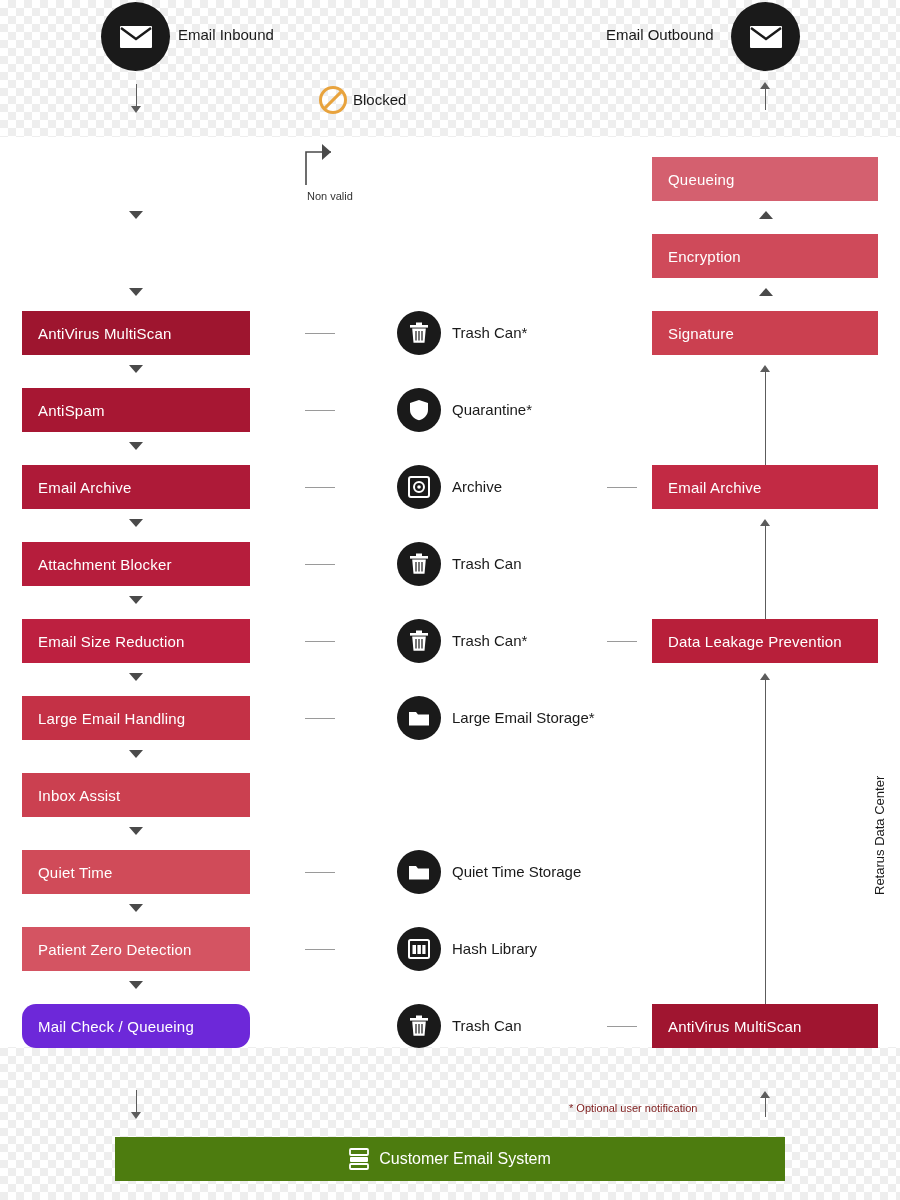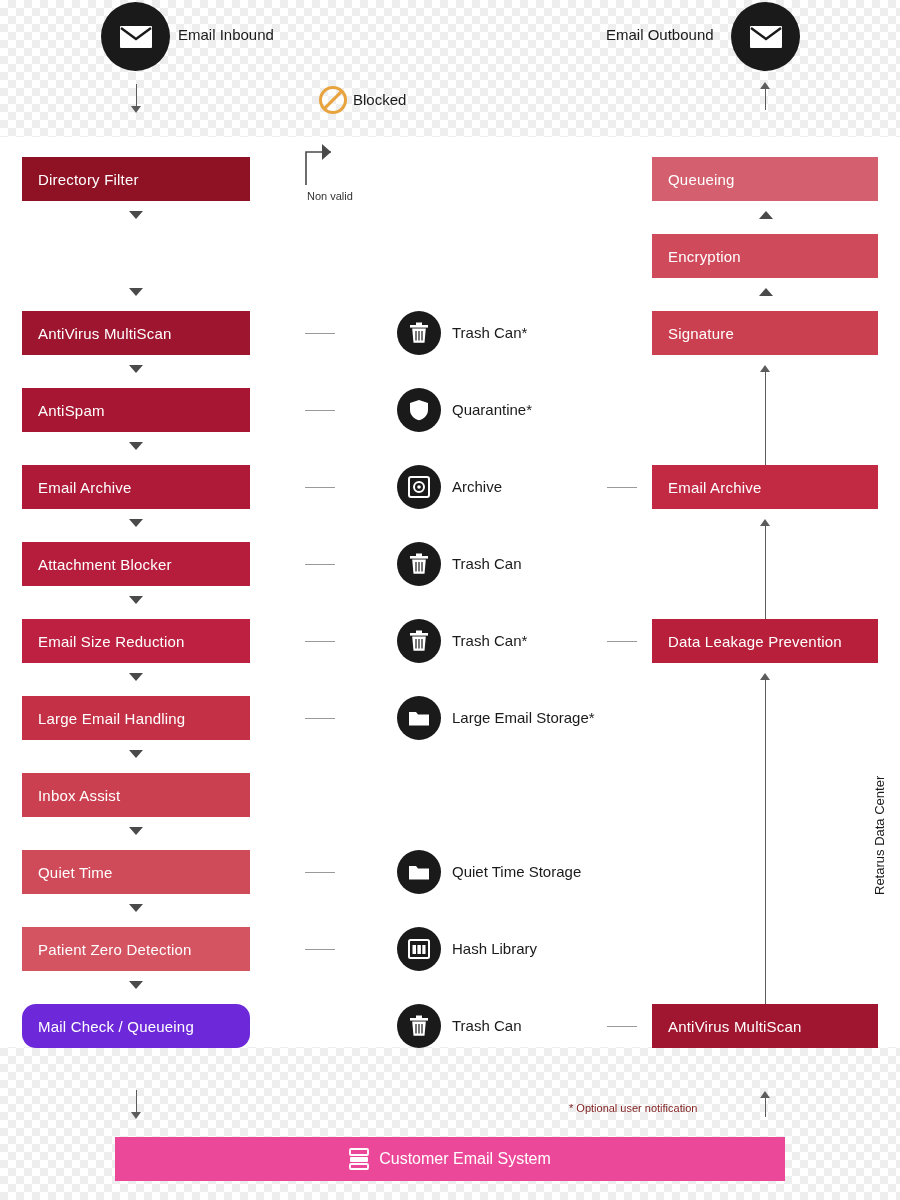--- a/index.html
+++ b/index.html
@@ -114,21 +114,21 @@
     border-left: 5px solid transparent;
     border-right: 5px solid transparent;
     border-top: 7px solid #5c5c5c;
   }
   .footerbar {
     position: absolute;
     left: 115px;
     top: 1137px;
     width: 670px;
     height: 44px;
-    background: #ec4899;
+    background: #4d7c0f;
     color: #ffffff;
     display: flex;
     align-items: center;
     justify-content: center;
     font-size: 16px;
   }
   .rotated {
     position: absolute;
     transform: rotate(-90deg);
     transform-origin: left top;
@@ -179,23 +179,20 @@
     </svg>
   </div>
   <div class="label" style="left:353px; top:91px;">Blocked</div>
 
   <svg style="position:absolute; left:300px; top:140px;" width="50" height="46">
     <polyline points="6,45 6,12 31,12" fill="none" stroke="#4a4a4a" stroke-width="1.6"></polyline>
     <polygon points="25,4 34,12 25,20" fill="#4a4a4a" transform="translate(-3,0)"></polygon>
   </svg>
   <div class="smalllabel" style="left:307px; top:190px;">Non valid</div>
 
-  <div class="node" style="left:22px; top:157px; background:#8f1124;">
-    <span>Directory Filter</span>
-  </div>
   <div class="node" style="left:22px; top:311px; background:#9e152f;">
     <span>AntiVirus MultiScan</span>
   </div>
   <div class="node" style="left:22px; top:388px; background:#a71733;">
     <span>AntiSpam</span>
   </div>
   <div class="node" style="left:22px; top:465px; background:#ae1a38;">
     <span>Email Archive</span>
   </div>
   <div class="node" style="left:22px; top:542px; background:#b61d3c;">

